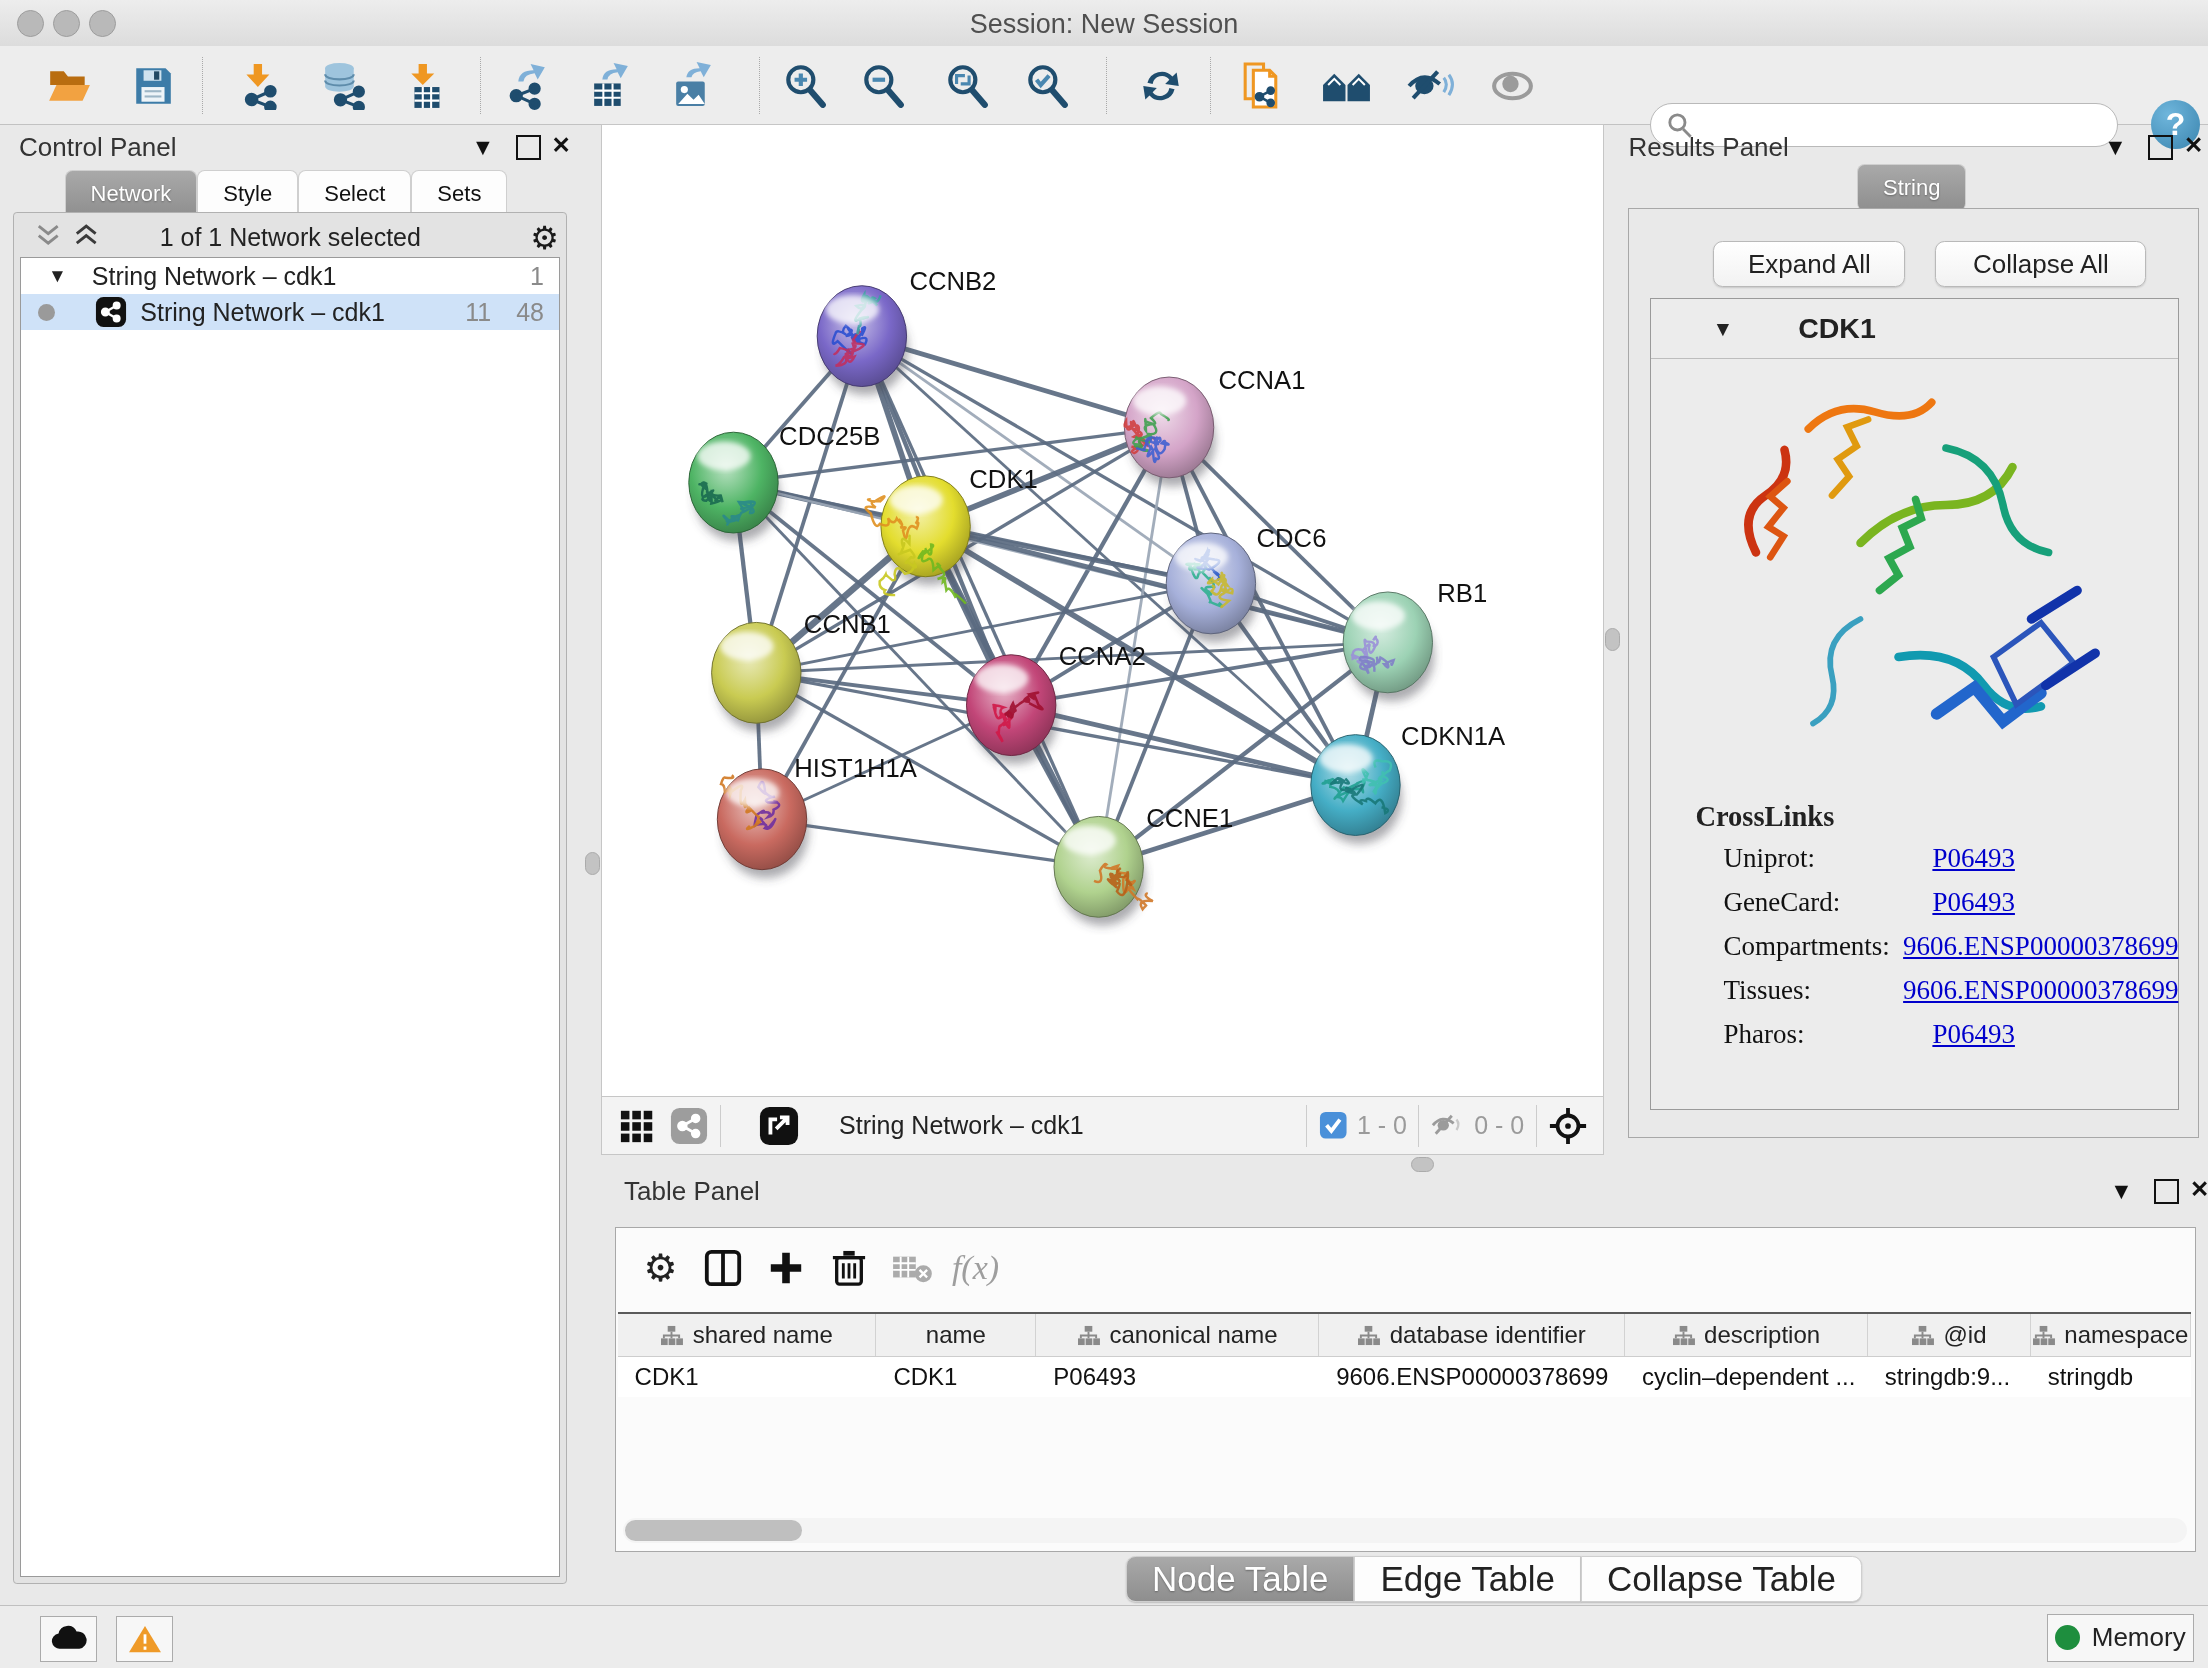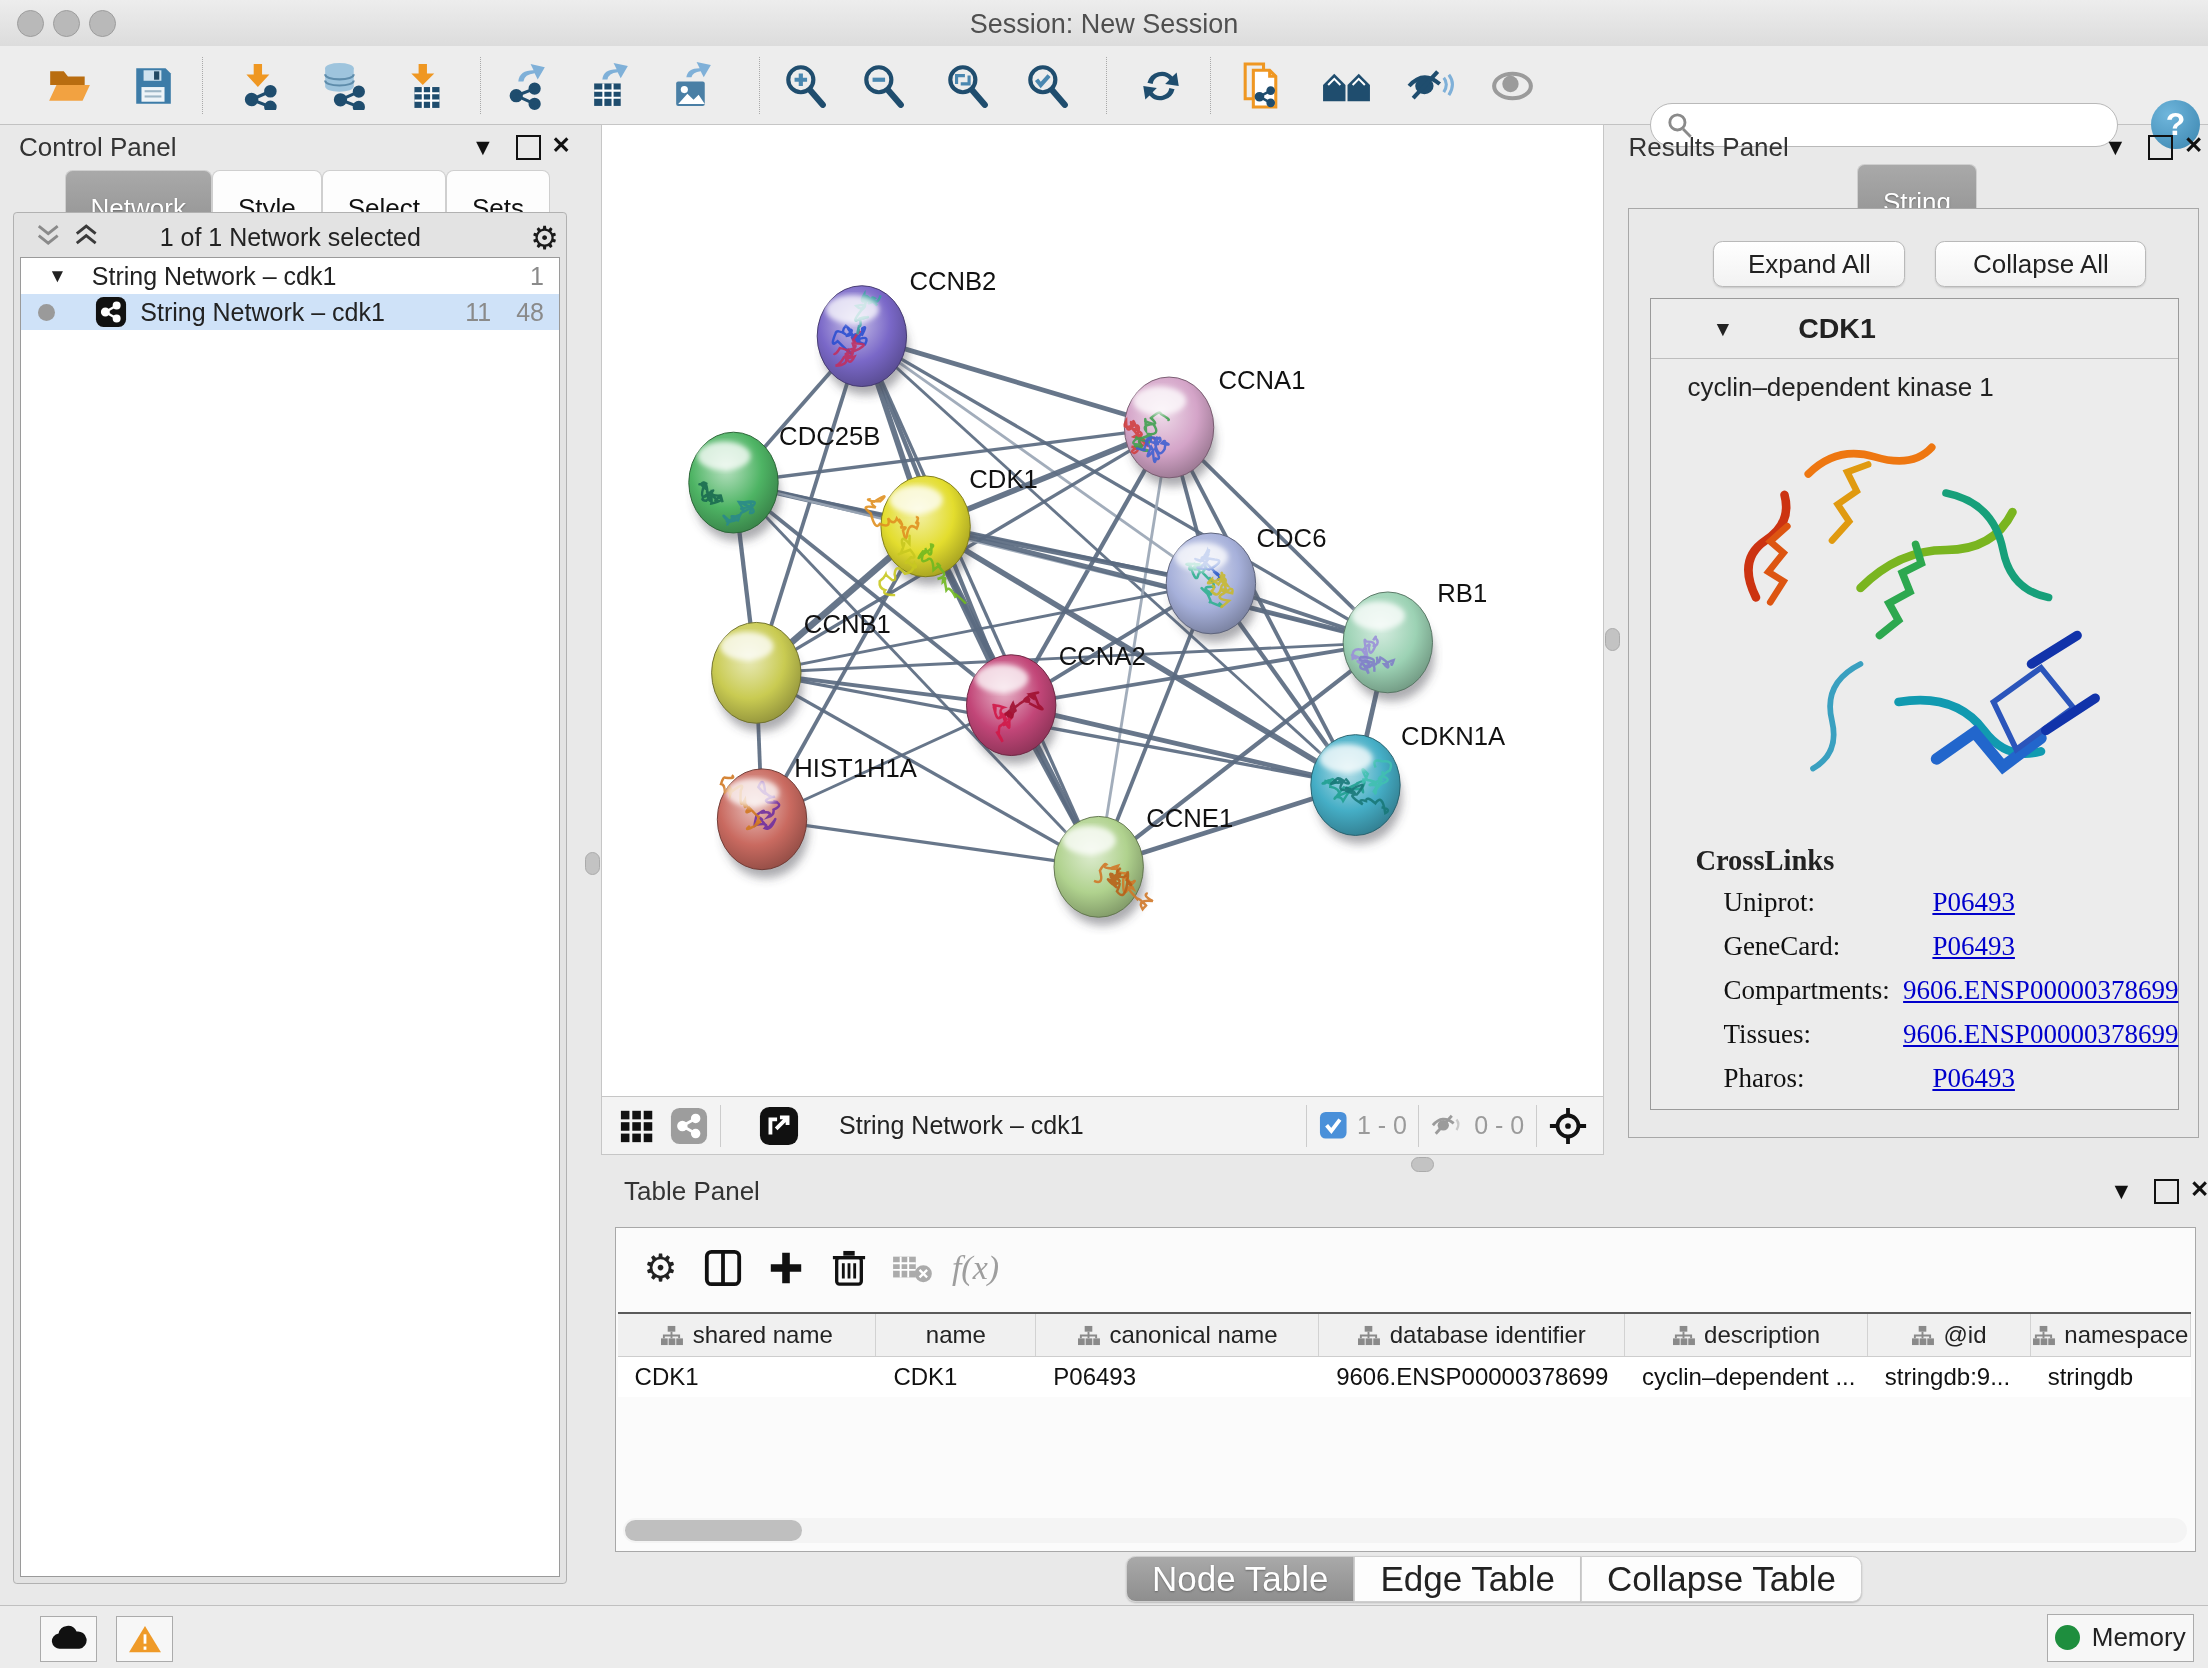--- a/index.html
+++ b/index.html
@@ -22,22 +22,22 @@
   .helpbtn{left:2151px;top:54px;width:49px;height:49px;border-radius:50%;
     background:radial-gradient(circle at 35% 30%,#6fb6dc,#3a84ae);color:#fff;font-size:32px;font-weight:bold;
     display:flex;align-items:center;justify-content:center;cursor:pointer;}
   
   .ptitle{font-size:26px;color:#333;}
   .pctl{font-size:23px;color:#111;cursor:pointer;}
   .sqbtn{width:21px;height:21px;border:2.9px solid #111;display:inline-block;}
   
   .cpanel{left:7.6px;top:124px;width:563px;height:1476px;}
   .tabs{display:flex;}
-  .tab{height:42px;padding:16px 25px;background:#fdfdfd;border:1px solid #cfcfcf;border-bottom:none;
-    font-size:26px;display:flex;align-items:center;border-radius:7.6px 7.6px 0 0;cursor:pointer;color:#111;}
+  .tab{height:42px;padding:2px 25px;background:#fdfdfd;border:1px solid #cfcfcf;border-bottom:none;
+    font-size:22px;display:flex;align-items:center;border-radius:7.6px 7.6px 0 0;cursor:pointer;color:#111;}
   .tab.sel{background:linear-gradient(#a9a9a9,#8e8e8e);color:#fff;text-shadow:0 1px 1.9px #666;}
   .cbox{left:5.7px;top:88px;width:552px;height:1370px;background:#e3e3e3;border:1px solid #b1b1b1;border-radius:3.8px;}
   .netlist{left:5.7px;top:44px;width:538px;height:1318px;background:#fff;border:1px solid #9a9a9a;}
   .trow{height:36px;display:flex;align-items:center;font-size:25px;}
   .trow.sel{background:#cfe2f8;}
   .cnt{color:#8a8a8a;}
   
   .netcanvas{left:601px;top:124px;width:1001px;height:972px;background:#fff;border:1px solid #c6c6c6;}
   .netstrip{left:601px;top:1096px;width:1001px;height:57px;background:#f3f3f3;border:1px solid #c6c6c6;
     display:flex;align-items:center;}
@@ -572,21 +572,20 @@
   <div class="abs pctl" style="left:567px;top:7.6px;font-weight:bold">✕</div>
   <div class="abs tab sel" style="left:240px;top:40px;border-radius:7.6px">String</div>
   <div class="abs rbox">
     <div class="abs btn" style="left:84px;top:32px;width:190px">Expand All</div>
     <div class="abs btn" style="left:306px;top:32px;width:209px">Collapse All</div>
     <div class="abs cdkbox">
       <div style="height:59px;display:flex;align-items:center;border-bottom:1px solid #bdbdbd">
         <span style="margin-left:61px;font-size:21px">▼</span>
         <span style="margin-left:65px;font-size:28.5px;font-weight:bold">CDK1</span>
       </div>
-      <div style="padding:13.3px 0 0 36px;font-size:26px">cyclin–dependent kinase 1</div>
       <svg width="399" height="418" style="margin:13.3px 0 0 67px" viewBox="0 0 420 440">
         <g fill="none" stroke-linecap="round">
           <path d="M40,190 q-20,-40 10,-60 q28,-18 20,-48" stroke="#cc3311" stroke-width="9"></path>
           <path d="M55,195 l14,-22 -16,-10 16,-20 -14,-12 18,-16" stroke="#dd5511" stroke-width="7"></path>
           <path d="M95,60 q30,-30 70,-18 q40,12 60,-10" stroke="#ee7711" stroke-width="8"></path>
           <path d="M120,130 l18,-20 -12,-18 20,-14 -10,-20 22,-8" stroke="#e09a10" stroke-width="7"></path>
           <path d="M150,180 q40,-40 90,-40 q50,0 70,-40" stroke="#7ab520" stroke-width="9"></path>
           <path d="M170,230 l20,-16 -10,-18 22,-12 -8,-20 20,-10 -6,-20" stroke="#2da84f" stroke-width="8"></path>
           <path d="M240,80 q50,10 60,60 q8,42 48,50" stroke="#17a07a" stroke-width="8"></path>
           <path d="M190,300 q60,-10 90,30 q24,32 60,22" stroke="#119ab0" stroke-width="9"></path>

